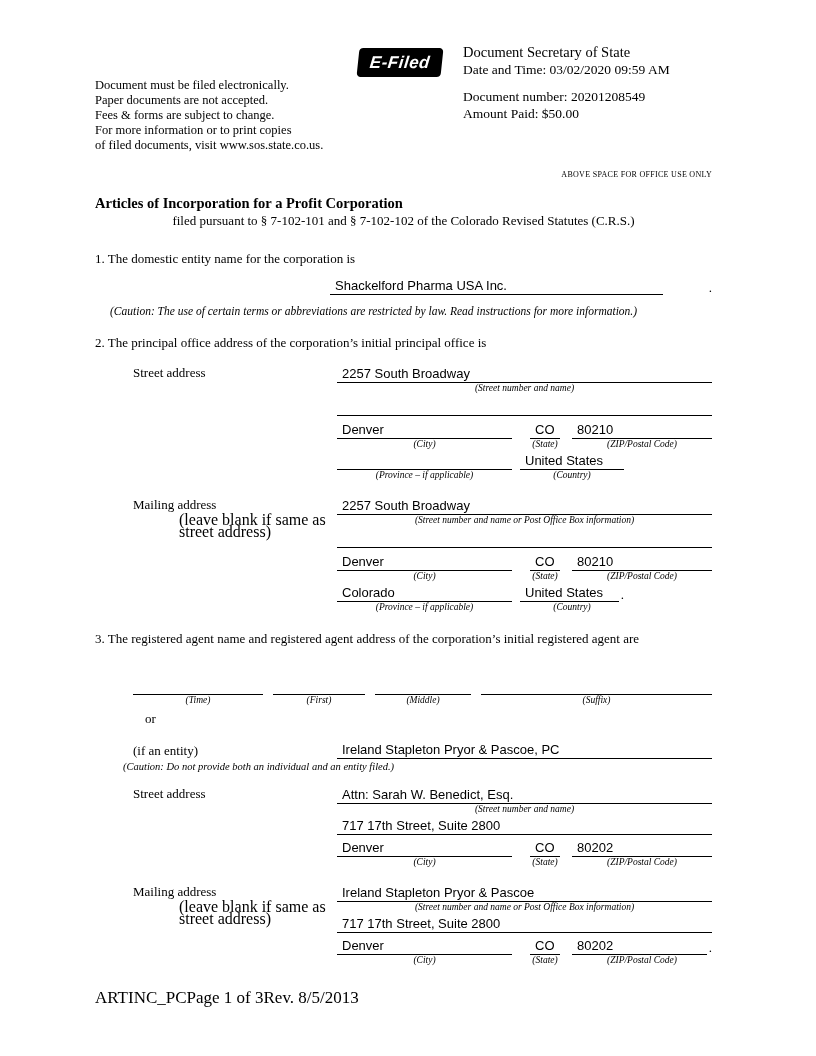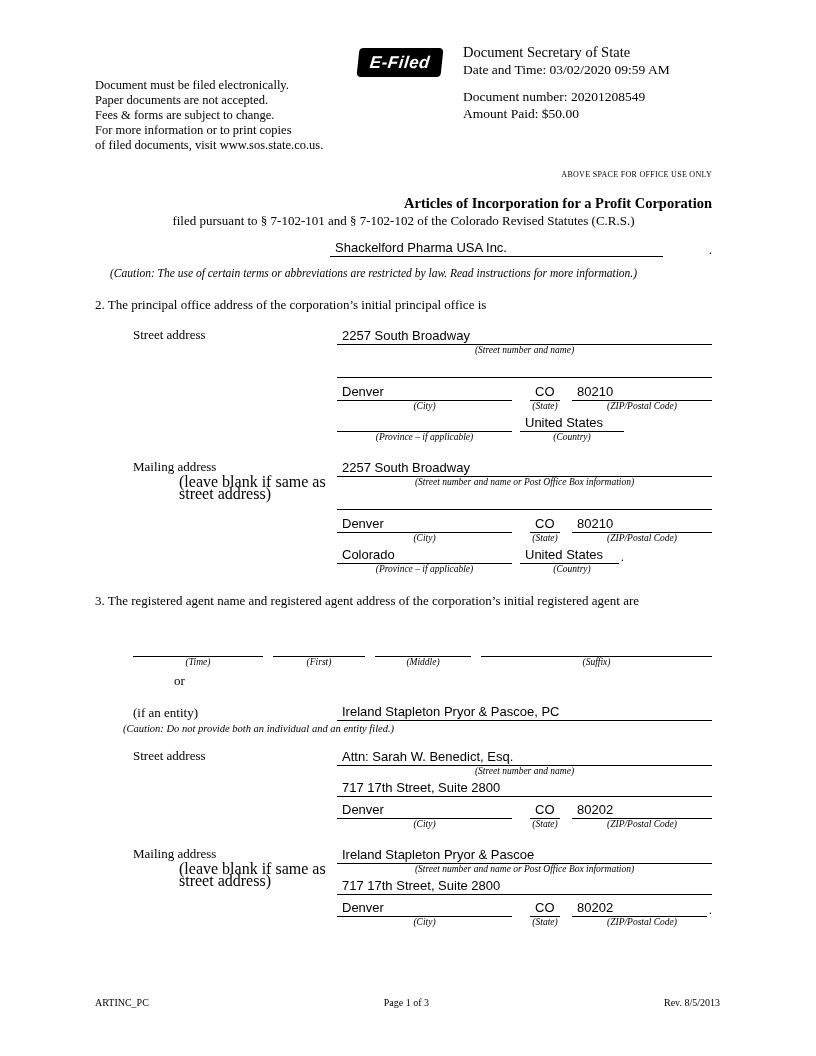--- a/index.html
+++ b/index.html
@@ -11,21 +11,21 @@
   .header{position:relative;height:118px;}
   .notice{position:absolute;left:0;top:34px;font-size:12.5px;line-height:15px;}
   .efiled{position:absolute;left:263px;top:4px;width:84px;height:29px;background:#000;border-radius:4px;transform:skewX(-6deg);display:flex;align-items:center;justify-content:center;}
   .efiled-text{color:#fff;font-family:"Liberation Sans",sans-serif;font-weight:bold;font-style:italic;font-size:17px;letter-spacing:.5px;}
   .sosinfo{position:absolute;left:368px;top:0;font-size:13.5px;line-height:17px;}
   .sos-name{font-size:14.5px;}
   .sos-block2{margin-top:10px;}
   .office-use{margin-top:8px;text-align:right;font-size:8px;letter-spacing:.3px;}
 
   
-  .title{margin-top:16px;text-align:right;font-size:14.5px;font-weight:bold;}
+  .title{margin-top:16px;text-align:left;font-size:14.5px;font-weight:bold;}
   .subtitle{text-align:center;font-size:13px;margin-top:1px;}
 
   .para{font-size:13px;line-height:16px;}
   .item1-para{margin-top:22px;}
   .item2-para{margin-top:18px;}
   .item3-para{margin-top:18px;}
 
   
   .field{height:18px;border-bottom:1px solid #000;display:flex;align-items:flex-end;}
   .value{font-family:"Liberation Sans",sans-serif;font-size:13px;line-height:15px;padding:0 0 1px 5px;white-space:nowrap;}
@@ -59,28 +59,28 @@
 
   .row-street2{margin-top:14px;}
   .row-mailing2{margin-top:16px;}
 
   .row-name{margin-top:16px;}
   .name-fields{display:flex;margin-top:14px;}
   .fg-last{width:130px;margin-right:10px;}
   .fg-first{width:92px;margin-right:10px;}
   .fg-middle{width:96px;margin-right:10px;}
   .fg-suffix{flex:1;}
-  .or-line{margin:5px 0 0 79px;font-size:13px;font-family:Liberation Serif, serif;}
+  .or-line{margin:5px 0 0 50px;font-size:13px;font-family:Liberation Serif, serif;}
   .row-entity3{margin-top:14px;align-items:flex-end;}
   .row-street3{margin-top:14px;}
   .addr2-filled{margin-top:2px;}
   .csz3{margin-top:4px;}
   .row-mailing3{margin-top:16px;}
 
-  .footer{position:absolute;left:95px;right:96px;bottom:48px;display:flex;justify-content:space-between;font-size:10px;}
+  .footer{position:absolute;left:95px;right:96px;bottom:48px;display:flex;font-size:17px;}
 </style>
 </head>
 <body>
 
 <div class="page">
 
   <div class="header">
     <div class="notice">
       <div>Document must be filed electronically.</div>
       <div>Paper documents are not accepted.</div>
@@ -98,20 +98,21 @@
         <div>Document number: 20201208549</div>
         <div>Amount Paid: $50.00</div>
       </div>
     </div>
   </div>
   <div class="office-use">ABOVE SPACE FOR OFFICE USE ONLY</div>
 
   <div class="title">Articles of Incorporation for a Profit Corporation</div>
   <div class="subtitle">filed pursuant to § 7-102-101 and § 7-102-102 of the Colorado Revised Statutes (C.R.S.)</div>
 
+  <p class="para item1-para">1. The domestic entity name for the corporation is</p>
   <div class="entity-row">
     <div class="field">
       <span class="value">Shackelford Pharma USA Inc.</span>
     </div>
     <span class="period">.</span>
   </div>
   <p class="caution caution1">(Caution: The use of certain terms or abbreviations are restricted by law. Read instructions for more information.)</p>
 
   <p class="para item2-para">2. The principal office address of the corporation’s initial principal office is</p>
 

